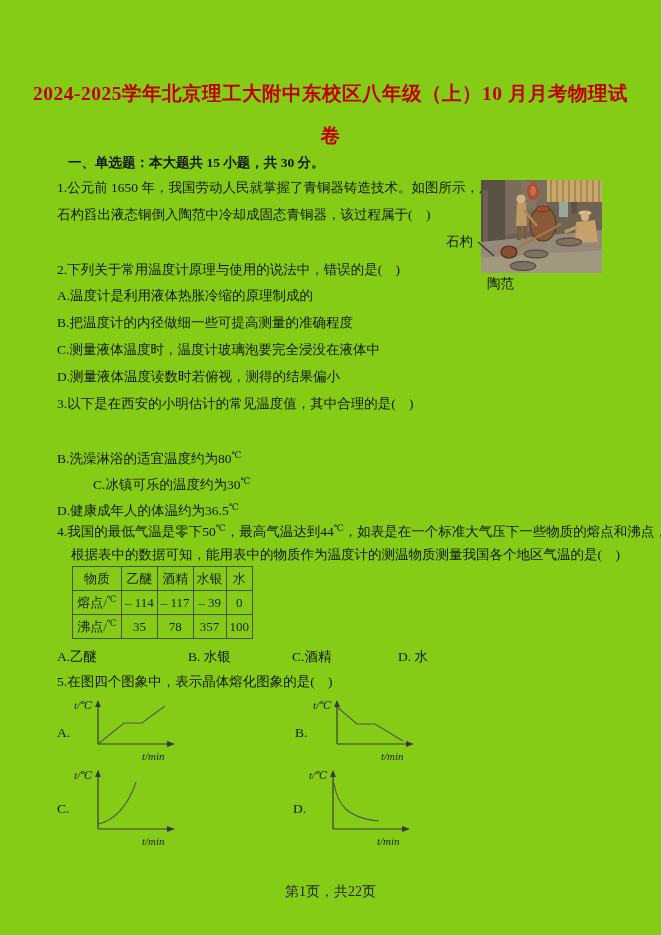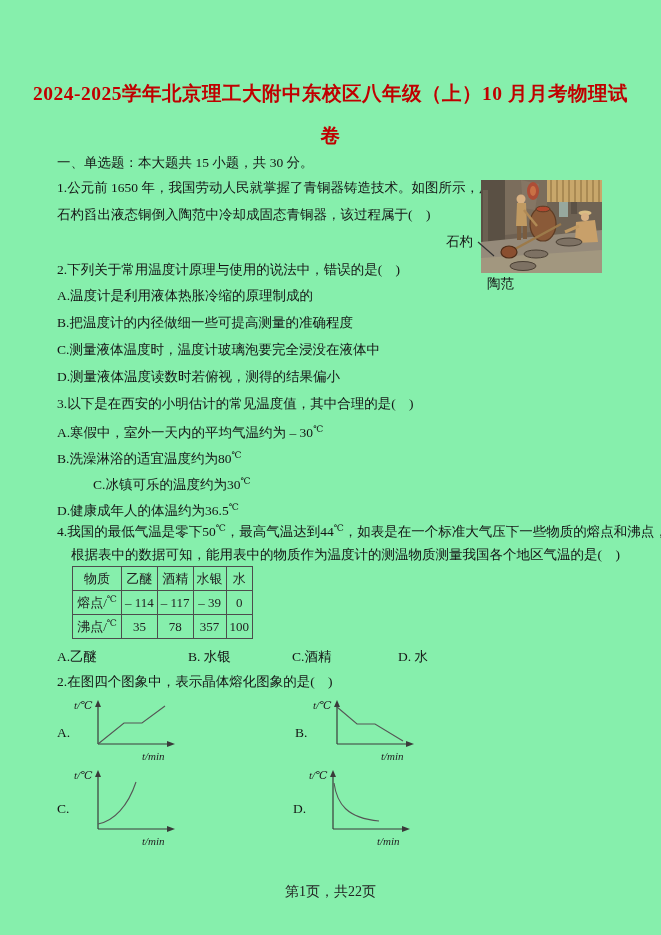--- a/index.html
+++ b/index.html
@@ -1,23 +1,23 @@
 <!DOCTYPE html>
 <html><head>
 <meta charset="utf-8">
 <style>
   html,body{margin:0;padding:0;background:#ffffff;}
   .page{
-    position:relative;width:661px;height:935px;background:#86efac;
+    position:relative;width:661px;height:935px;background:#84cc16;
     font-family:"Liberation Serif","DejaVu Serif",serif;color:#151515;overflow:hidden;
   }
   .t{position:absolute;white-space:nowrap;font-size:13.5px;line-height:17px;color:#151515;}
   .center{left:0;width:661px;text-align:center;}
   .title{font-weight:700;font-size:19.5px;color:#c00000;letter-spacing:.5px;}
-  .bold{font-weight:400;}
+  .bold{font-weight:700;margin-left:11px;}
   .sup{font-size:9px;vertical-align:5px;}
   .opt-gap span{display:inline-block;margin-right:17px;}
   table.qt{border-collapse:collapse;font-size:13px;color:#222;table-layout:fixed;}
   table.qt td{border:1px solid #4d4d4d;text-align:center;height:23px;padding:0 3px;white-space:nowrap;}
   .c0{width:42px}.c1{width:26px}.c2{width:28px}.c3{width:24px}.c4{width:18px}
   .graph-label{font-size:13.5px;}
   svg text.axis{font-family:"Liberation Serif","DejaVu Serif",serif;font-style:italic;font-size:11px;fill:#222;}
   .photo{position:absolute;left:481px;top:180px;width:121px;height:93px;}
   .footer{font-size:14px;color:#222;}
 </style>
@@ -83,23 +83,20 @@
   </svg>
   <div class="t" style="left:487px;top:275px;">陶范</div>
 
   <div class="t" style="left:57px;top:261px;">2.下列关于常用温度计原理与使用的说法中，错误的是(　)</div>
   <div class="t" style="left:57px;top:287px;">A.温度计是利用液体热胀冷缩的原理制成的</div>
   <div class="t" style="left:57px;top:314px;">B.把温度计的内径做细一些可提高测量的准确程度</div>
   <div class="t" style="left:57px;top:341px;">C.测量液体温度时，温度计玻璃泡要完全浸没在液体中</div>
   <div class="t" style="left:57px;top:368px;">D.测量液体温度读数时若俯视，测得的结果偏小</div>
 
   <div class="t" style="left:57px;top:395px;">3.以下是在西安的小明估计的常见温度值，其中合理的是(　)</div>
-  <div class="t" style="left:57px;top:421px;">
-    <span>A.寒假中，室外一天内的平均气温约为 – 30</span><span class="sup">℃</span>
-  </div>
   <div class="t" style="left:57px;top:447px;">
     <span>B.洗澡淋浴的适宜温度约为80</span><span class="sup">℃</span>
   </div>
   <div class="t" style="left:57px;top:473px;margin-left:36px;">
     <span>C.冰镇可乐的温度约为30</span><span class="sup">℃</span>
   </div>
   <div class="t" style="left:57px;top:499px;">
     <span>D.健康成年人的体温约为36.5</span><span class="sup">℃</span>
   </div>
 
@@ -132,21 +129,21 @@
       <td>100</td>
     </tr>
   </tbody>
     </table>
 
   <div class="t" style="left:57px;top:648px;">A.乙醚</div>
   <div class="t" style="left:188px;top:648px;">B. 水银</div>
   <div class="t" style="left:292px;top:648px;">C.酒精</div>
   <div class="t" style="left:398px;top:648px;">D. 水</div>
 
-  <div class="t" style="left:57px;top:673px;">2.在图四个图象中，表示晶体熔化图象的是(　)</div>
+  <div class="t" style="left:57px;top:673px;">5.在图四个图象中，表示晶体熔化图象的是(　)</div>
 
   <div class="t graph-label" style="left:57px;top:724px;">A.</div>
   <svg style="position:absolute;left:72px;top:697px;" width="120" height="68" viewBox="0 0 120 68">
     <text class="axis" x="2" y="12">t/℃</text>
     <line x1="26" y1="8" x2="26" y2="47" stroke="#3a3a3a" stroke-width="1.2"></line>
     <polygon points="26,3 23,10 29,10" fill="#3a3a3a"></polygon>
     <line x1="26" y1="47" x2="98" y2="47" stroke="#3a3a3a" stroke-width="1.2"></line>
     <polygon points="103,47 95,44 95,50" fill="#3a3a3a"></polygon>
     <text class="axis" x="70" y="63">t/min</text>
     <polyline points="26,47 52,26 70,26 93,9" fill="none" stroke="#555" stroke-width="1.1"></polyline>

